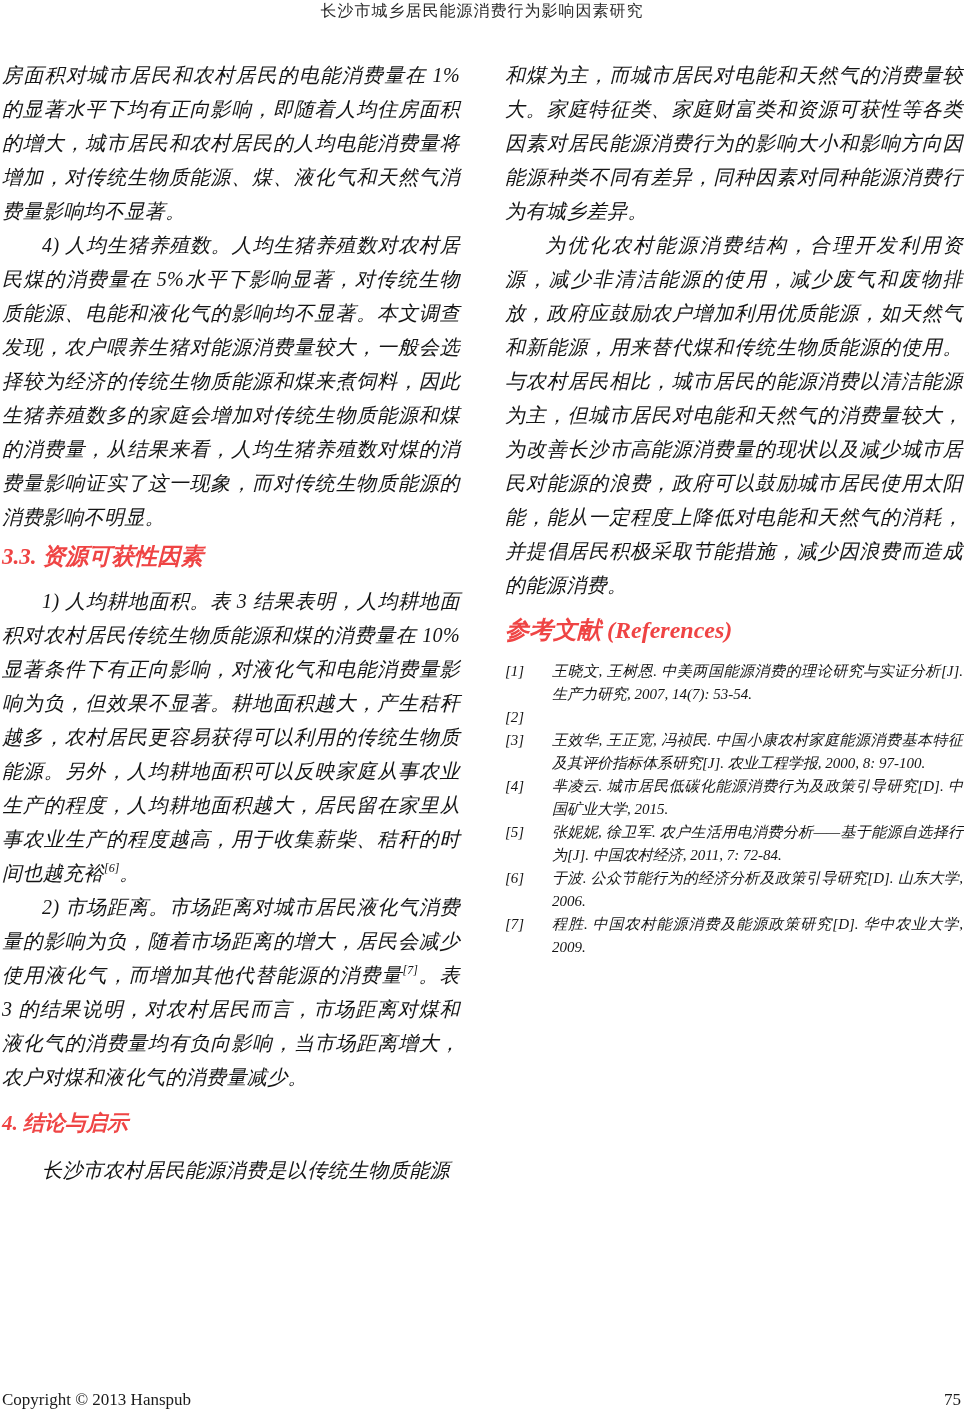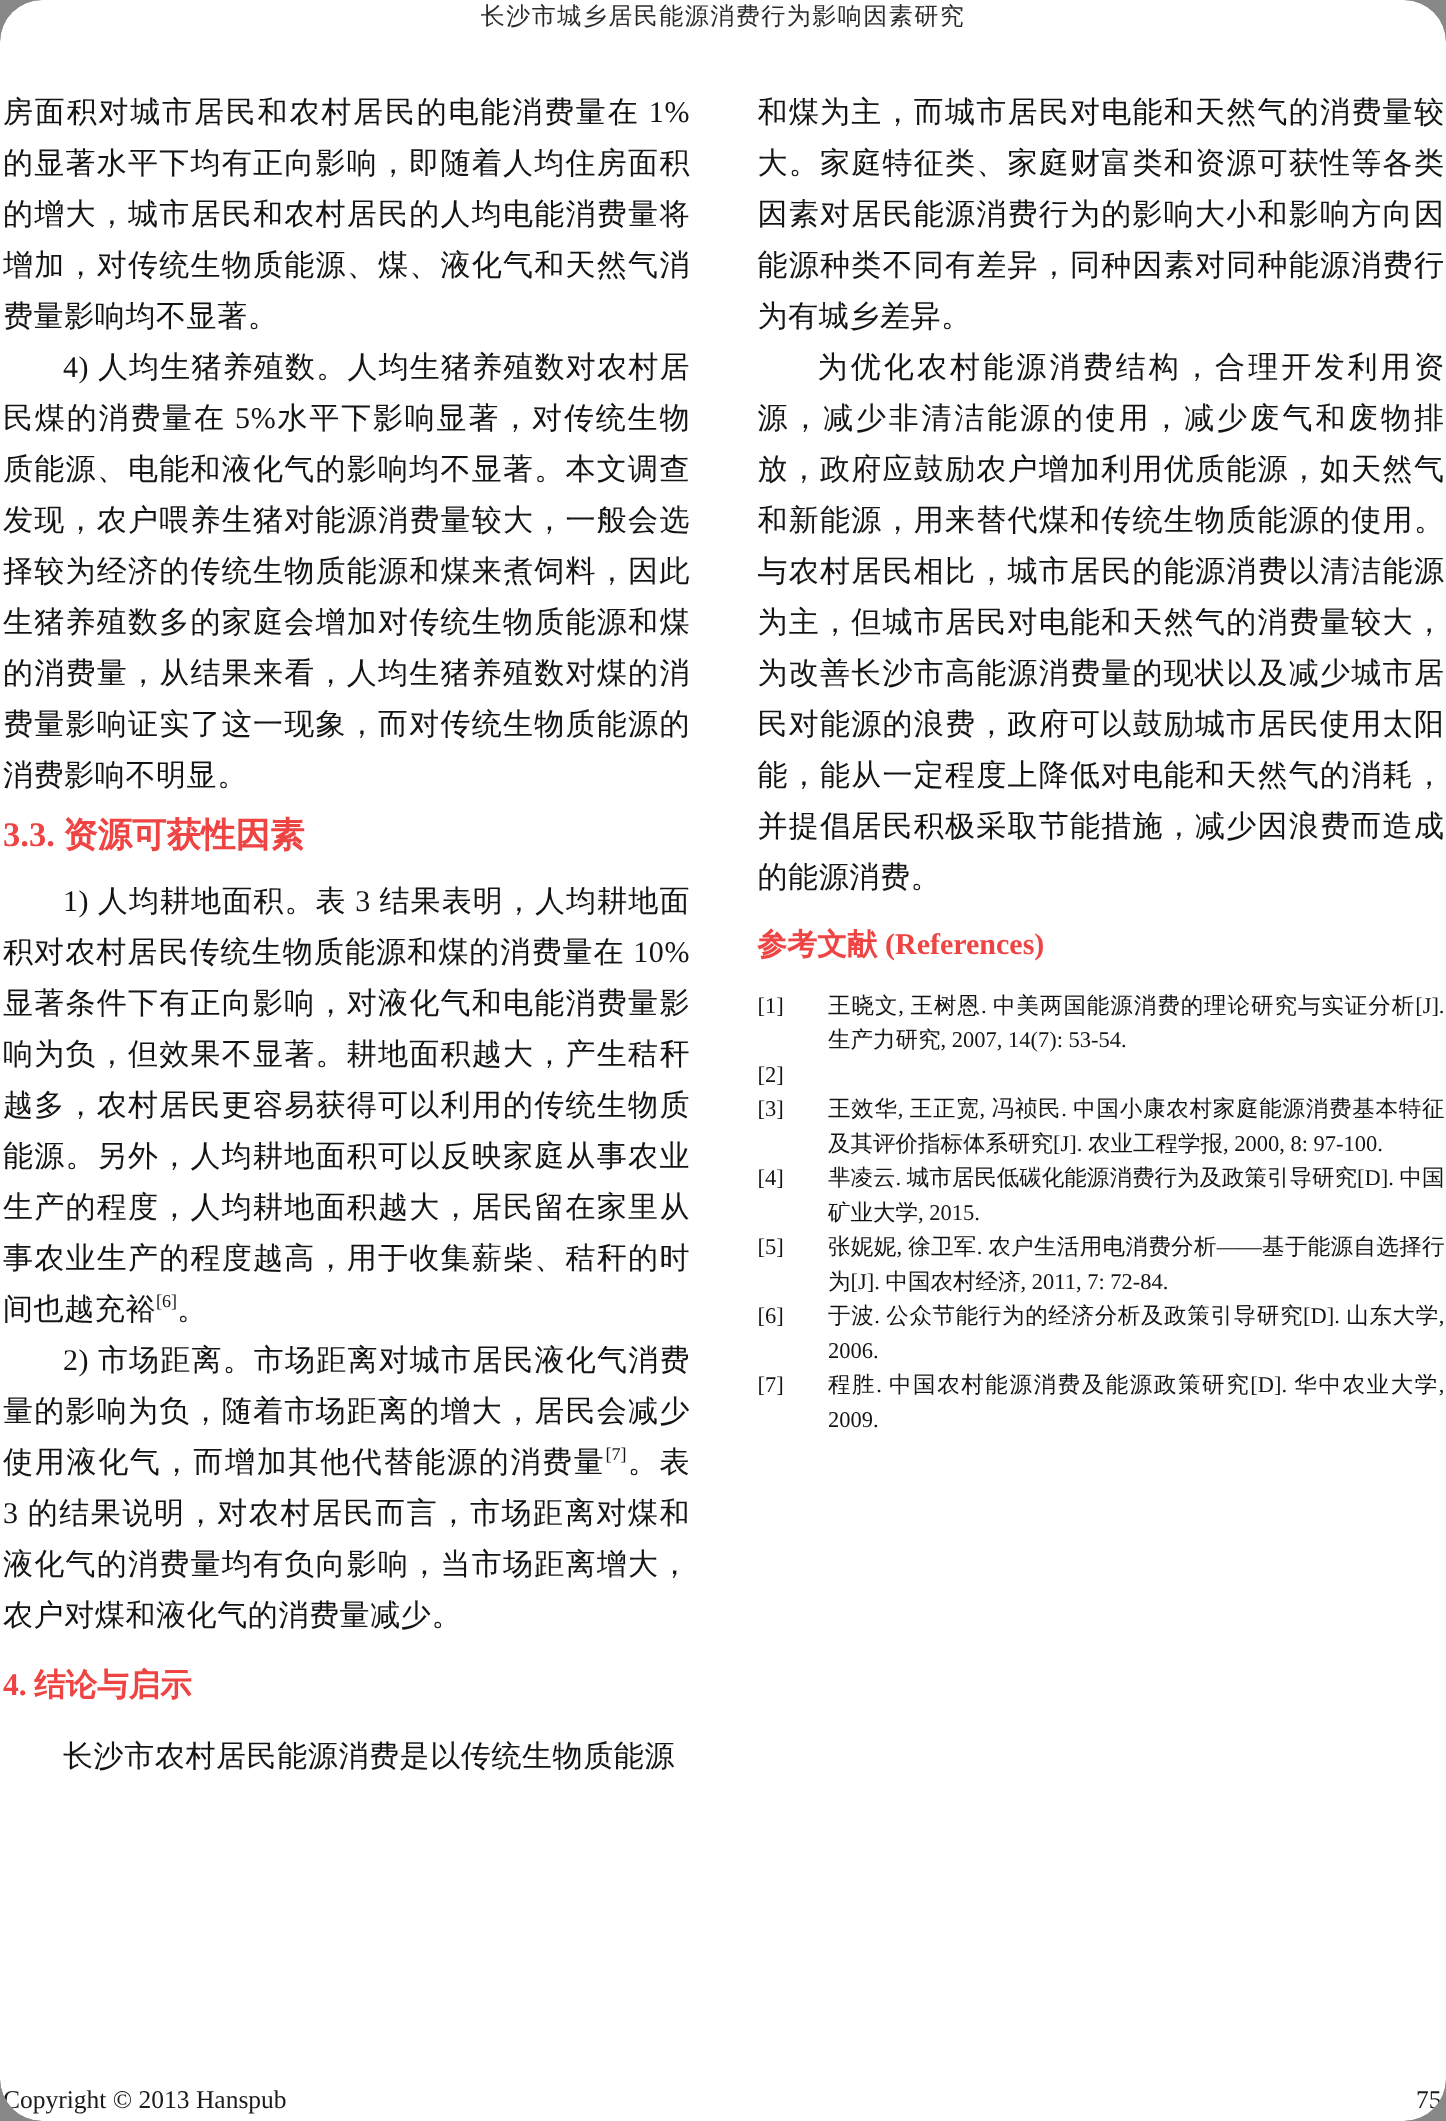--- a/index.html
+++ b/index.html
@@ -1,15 +1,15 @@
 <!DOCTYPE html>
 <html lang="zh"><head>
 <meta charset="utf-8">
 <style>
-  * { box-sizing: border-box; border-radius: 28px; }
+  * { box-sizing: border-box; }
   html, body { margin: 0; padding: 0; background: #888; }
   .page {
     position: relative;
     width: 964px;
     height: 1414px;
     margin: 0 auto;
     background: #ffffff;
     color: #141414;
     font-family: "Liberation Serif", "DejaVu Serif", serif;
     overflow: hidden;
@@ -25,40 +25,40 @@
     color: #2a2a2a;
   }
   .columns {
     position: absolute;
     top: 58px;
     left: 2px;
     width: 960px;
     display: flex;
     gap: 45px;
   }
-  .col { width: 458px; flex: 0 0 458px; }
+  .col { width: 458px; flex: 0 0 458px; font-style: italic; }
   p.body {
     margin: 0;
     font-size: 20px;
     line-height: 34px;
     letter-spacing: 0.4px;
     text-align: justify;
     text-justify: inter-character;
   }
   p.indent { text-indent: 2em; }
   sup.cite {
     font-size: 12px;
     line-height: 0;
     vertical-align: super;
     letter-spacing: 0;
   }
   h3.sec-small, h2.sec-big, h2.refs-heading { margin: 0; font-weight: bold; color: #ef4444; }
   h3.sec-small { font-size: 23px; line-height: 26px; margin: 9px 0 14px 0; }
   h2.sec-big  { font-size: 21px; line-height: 28px; margin: 15px 0 16px 0; }
-  h2.refs-heading { font-size: 20px; line-height: 32px; margin: 12px 0 14px 0; }
+  h2.refs-heading { font-size: 24px; line-height: 32px; margin: 12px 0 14px 0; }
   .hnum { font-family: "Liberation Serif", "DejaVu Serif", serif; font-weight: bold; }
   .hzh  { font-family: "Liberation Sans", "DejaVu Sans", sans-serif; font-weight: bold; }
   .hen  { font-family: "Liberation Serif", "DejaVu Serif", serif; font-weight: bold; }
   .refs { margin-top: 2px; }
   .ref-item {
     display: flex;
     font-size: 15px;
     line-height: 23px;
     letter-spacing: 0;
   }

